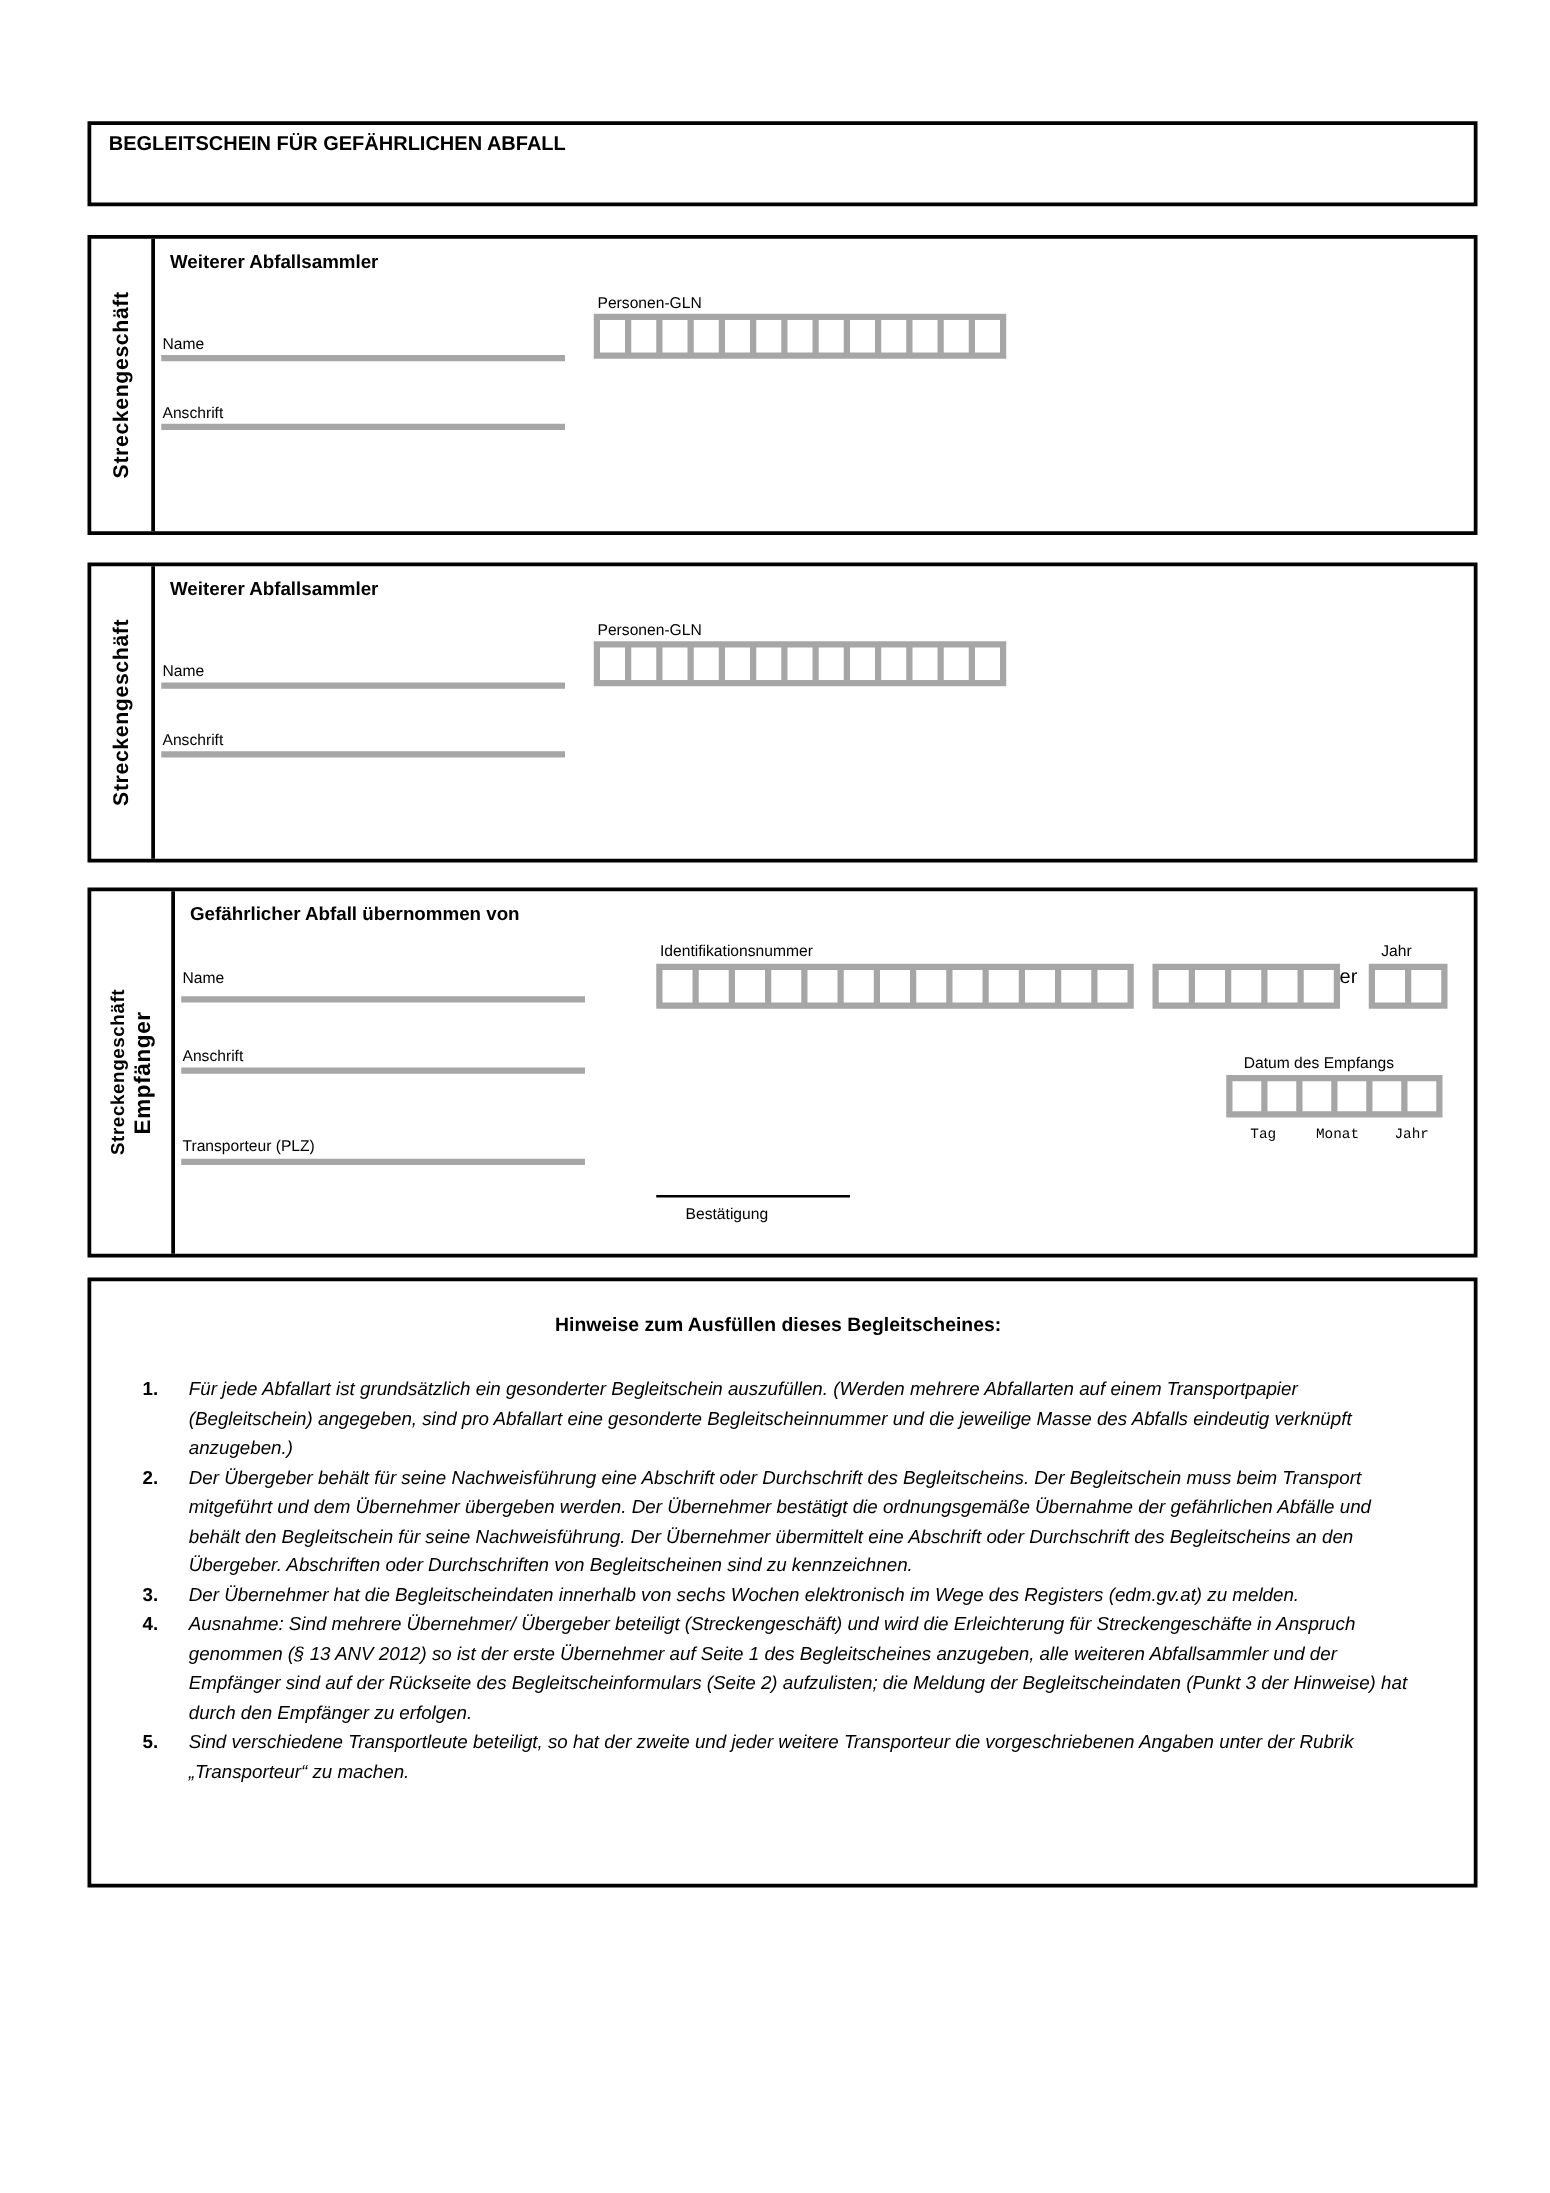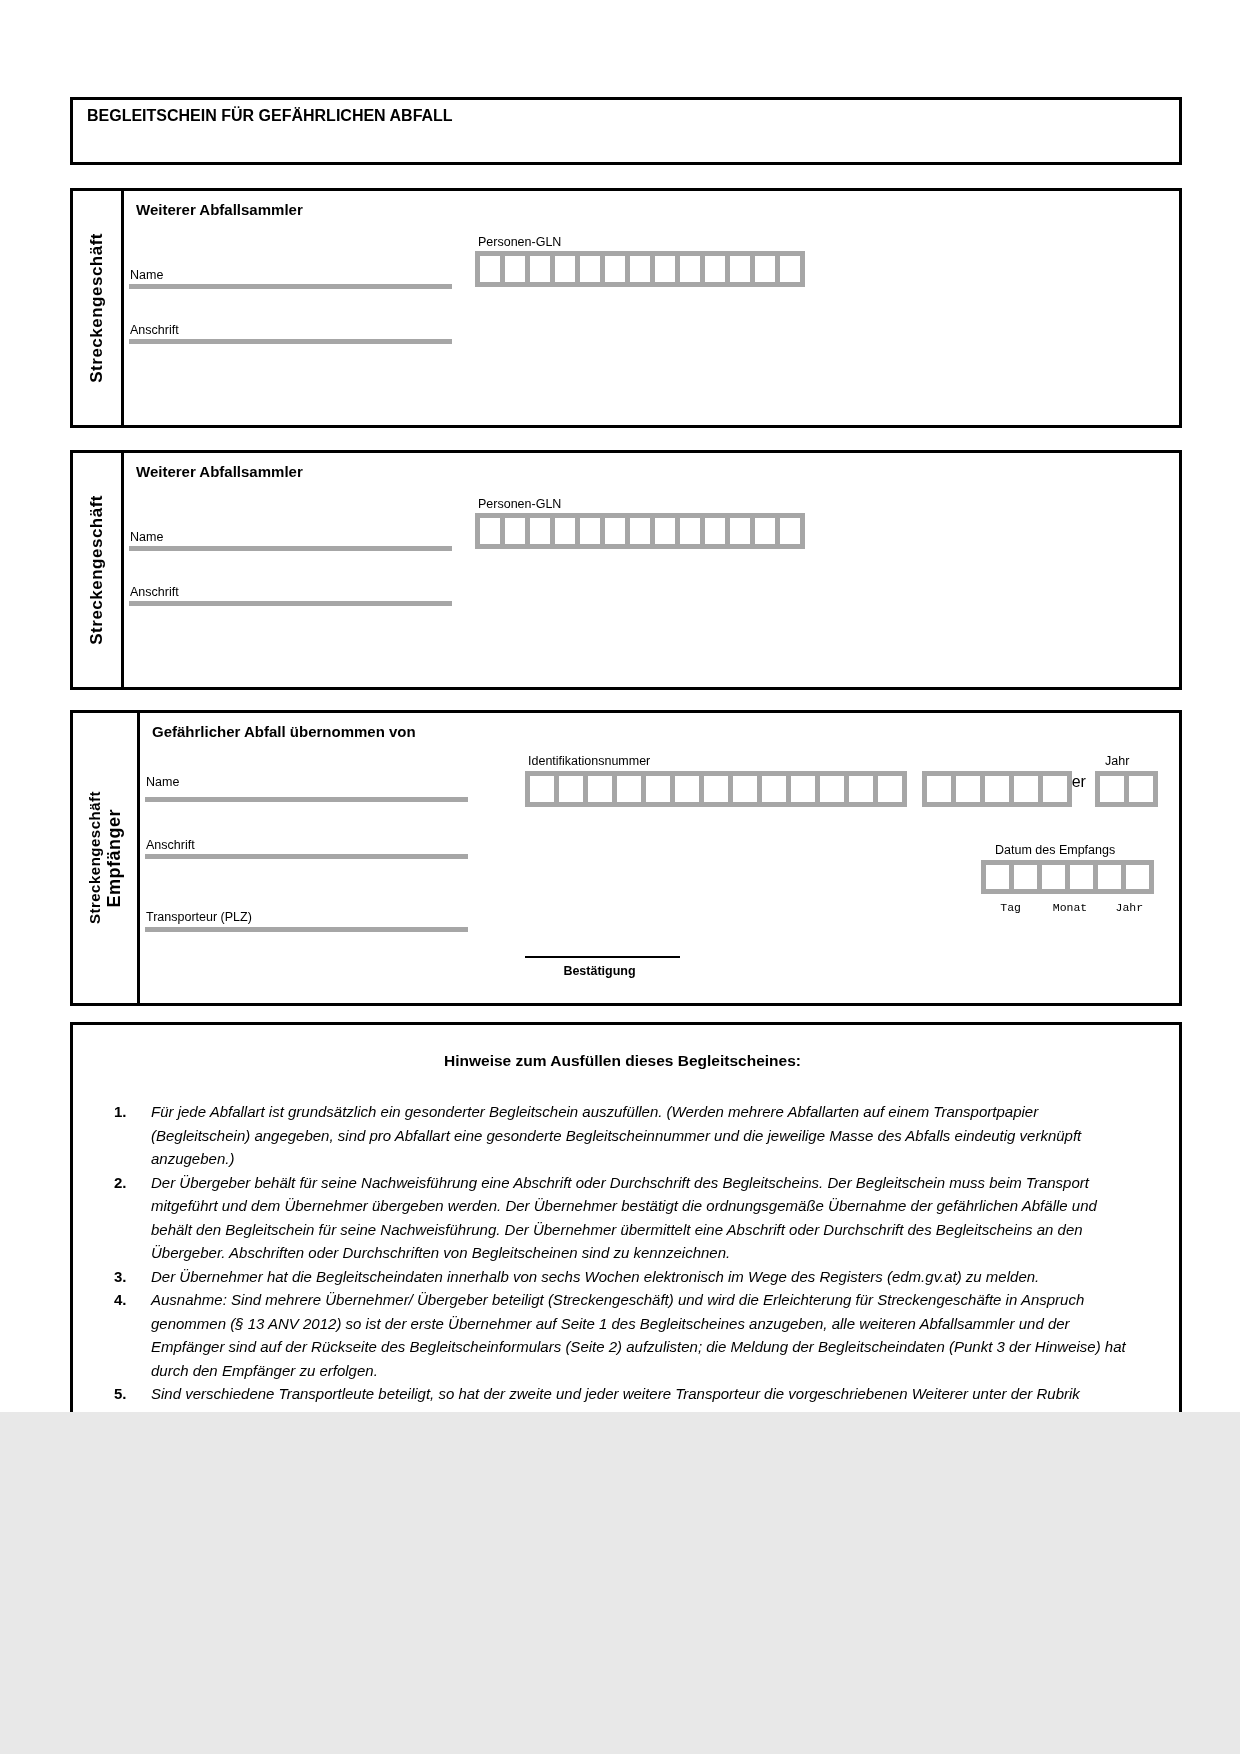--- a/index.html
+++ b/index.html
@@ -1,17 +1,17 @@
 <!DOCTYPE html>
 <html><head>
 <meta charset="utf-8">
 <style>
   html,body { margin:0; padding:0; background:#e8e8e8; }
   .page {
-    position:relative; width:1240px; height:1412px; margin:0 auto;
+    position:relative; width:1240px; height:1754px; margin:0 auto;
     background:#ffffff; color:#000;
     font-family:"Liberation Sans", sans-serif;
     overflow:hidden;
   }
   .box { position:absolute; box-sizing:border-box; border:3px solid #000; background:#fff; }
 
   
   .header-box { left:70px; top:97px; width:1112px; height:68px; padding:7px 14px; }
   .htitle { font-size:16px; font-weight:bold; }
   .hrow { display:flex; justify-content:space-between; margin-top:5px; font-size:14.5px; }
@@ -178,21 +178,21 @@
       <div class="units" style="left:841px; top:188px; width:178px;">
         <span>Tag</span>
         <span>Monat</span>
         <span>Jahr</span>
       </div>
 
       <div class="flabel" style="left:6px; top:197px;">Transporteur (PLZ)</div>
       <div class="fline" style="left:5px; top:214px; width:323px;"></div>
 
       <div class="sigline" style="left:385px; top:243px; width:155px;"></div>
-      <div class="siglabel" style="left:382px; top:251px; width:155px;font-weight:bold;">Bestätigung</div>
+      <div class="siglabel" style="left:364px; top:251px; width:155px;">Bestätigung</div>
     </div>
   </div>
 
   <div class="box hx-box">
     <p class="hx-title">Hinweise zum Ausfüllen dieses Begleitscheines:</p>
 
     <div class="hx-item">
       <span class="num">1.</span>
       <span class="txt">Für jede Abfallart ist grundsätzlich ein gesonderter Begleitschein auszufüllen. (Werden mehrere Abfallarten auf einem Transportpapier (Begleitschein) angegeben, sind pro Abfallart eine gesonderte Begleitscheinnummer und die jeweilige Masse des Abfalls eindeutig verknüpft anzugeben.)</span>
     </div>
@@ -203,17 +203,17 @@
     <div class="hx-item">
       <span class="num">3.</span>
       <span class="txt">Der Übernehmer hat die Begleitscheindaten innerhalb von sechs Wochen elektronisch im Wege des Registers (edm.gv.at) zu melden.</span>
     </div>
     <div class="hx-item">
       <span class="num">4.</span>
       <span class="txt">Ausnahme: Sind mehrere Übernehmer/ Übergeber beteiligt (Streckengeschäft) und wird die Erleichterung für Streckengeschäfte in Anspruch genommen (§ 13 ANV 2012) so ist der erste Übernehmer auf Seite 1 des Begleitscheines anzugeben, alle weiteren Abfallsammler und der Empfänger sind auf der Rückseite des Begleitscheinformulars (Seite 2) aufzulisten; die Meldung der Begleitscheindaten (Punkt 3 der Hinweise) hat durch den Empfänger zu erfolgen.</span>
     </div>
     <div class="hx-item">
       <span class="num">5.</span>
-      <span class="txt">Sind verschiedene Transportleute beteiligt, so hat der zweite und jeder weitere Transporteur die vorgeschriebenen Weiterer unter der Rubrik „Bemerkungen“ zu machen.</span>
+      <span class="txt">Sind verschiedene Transportleute beteiligt, so hat der zweite und jeder weitere Transporteur die vorgeschriebenen Angaben unter der Rubrik „Transporteur“ zu machen.</span>
     </div>
   </div>
 
 </div>
 
 </body></html>

